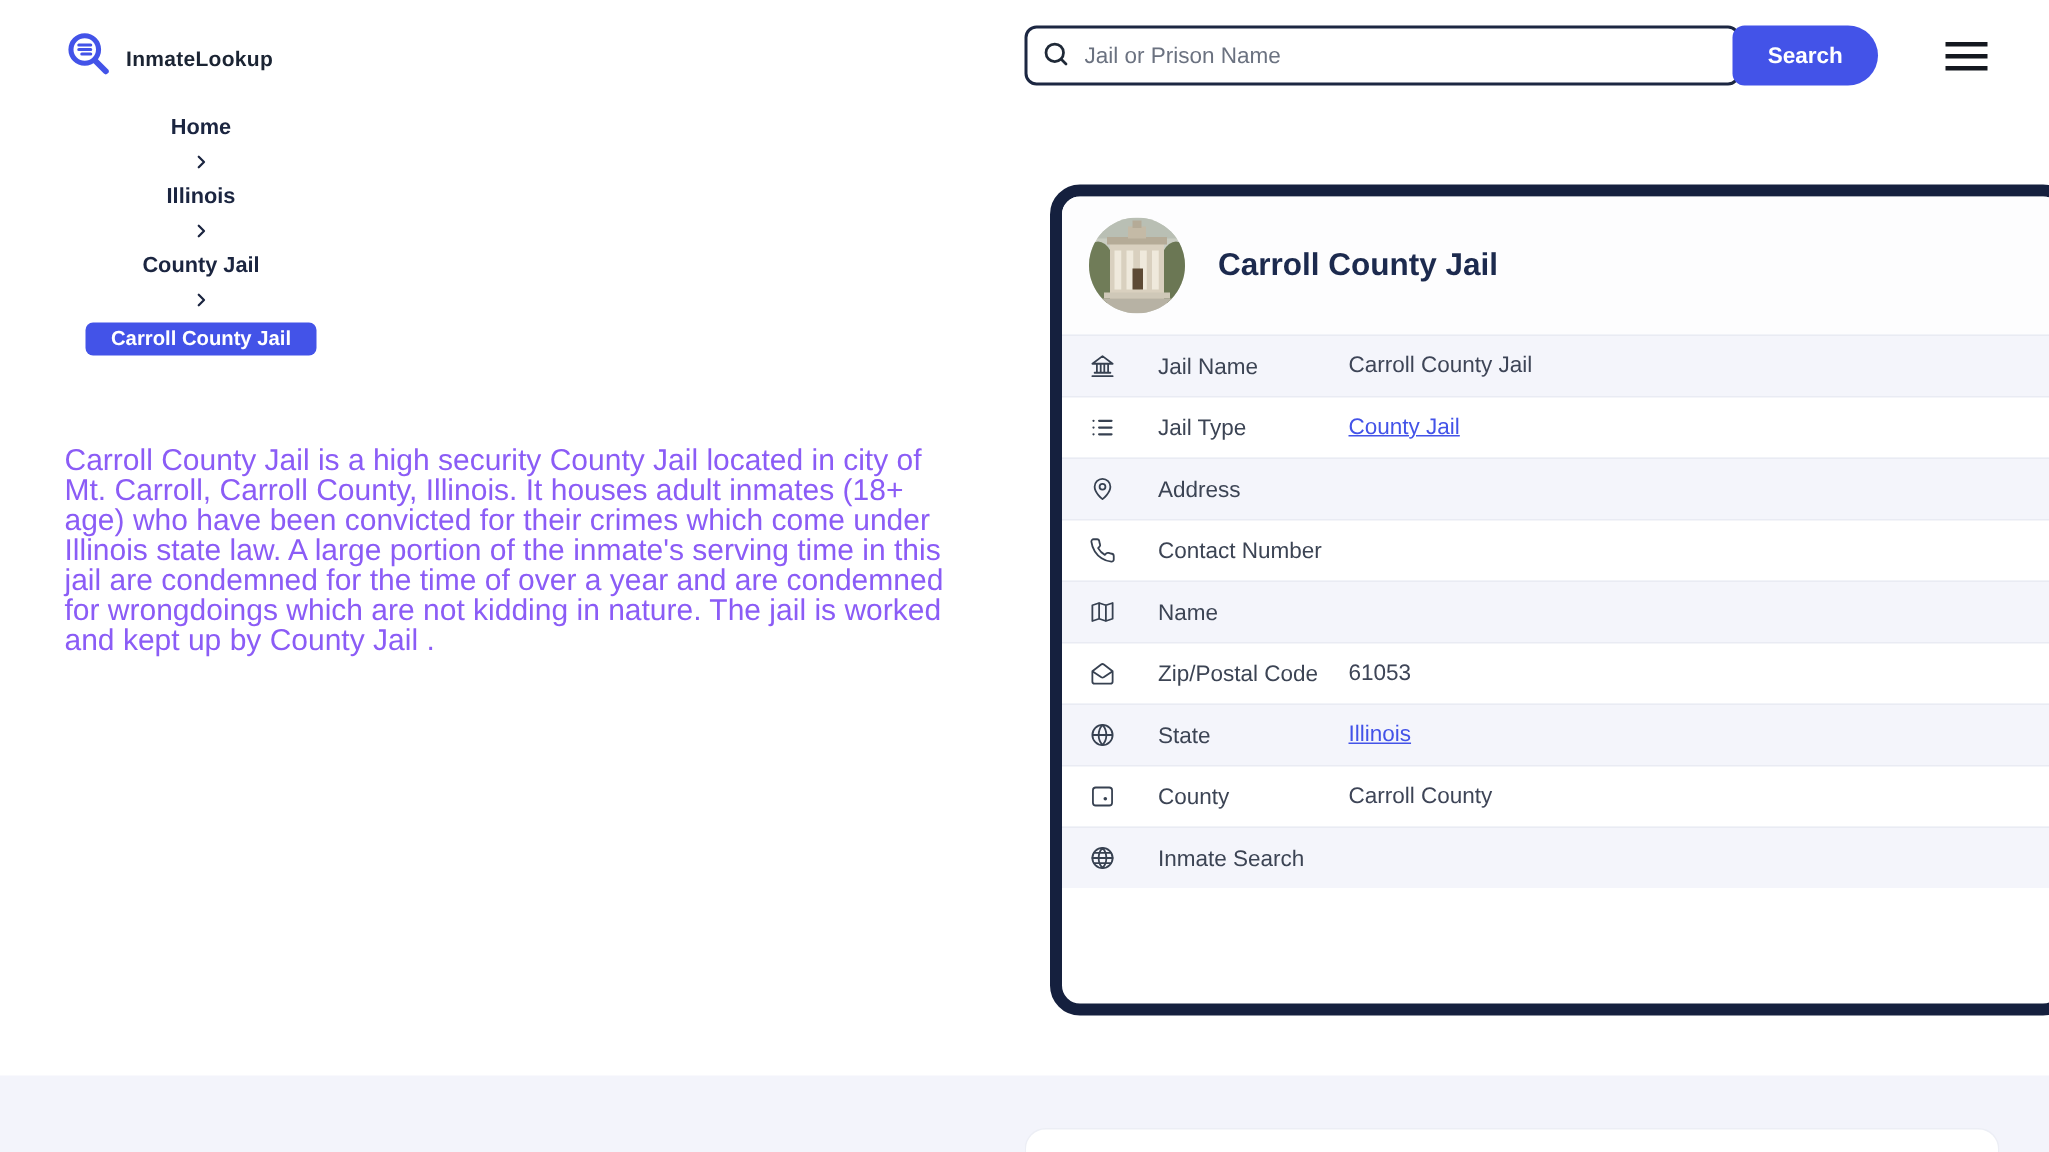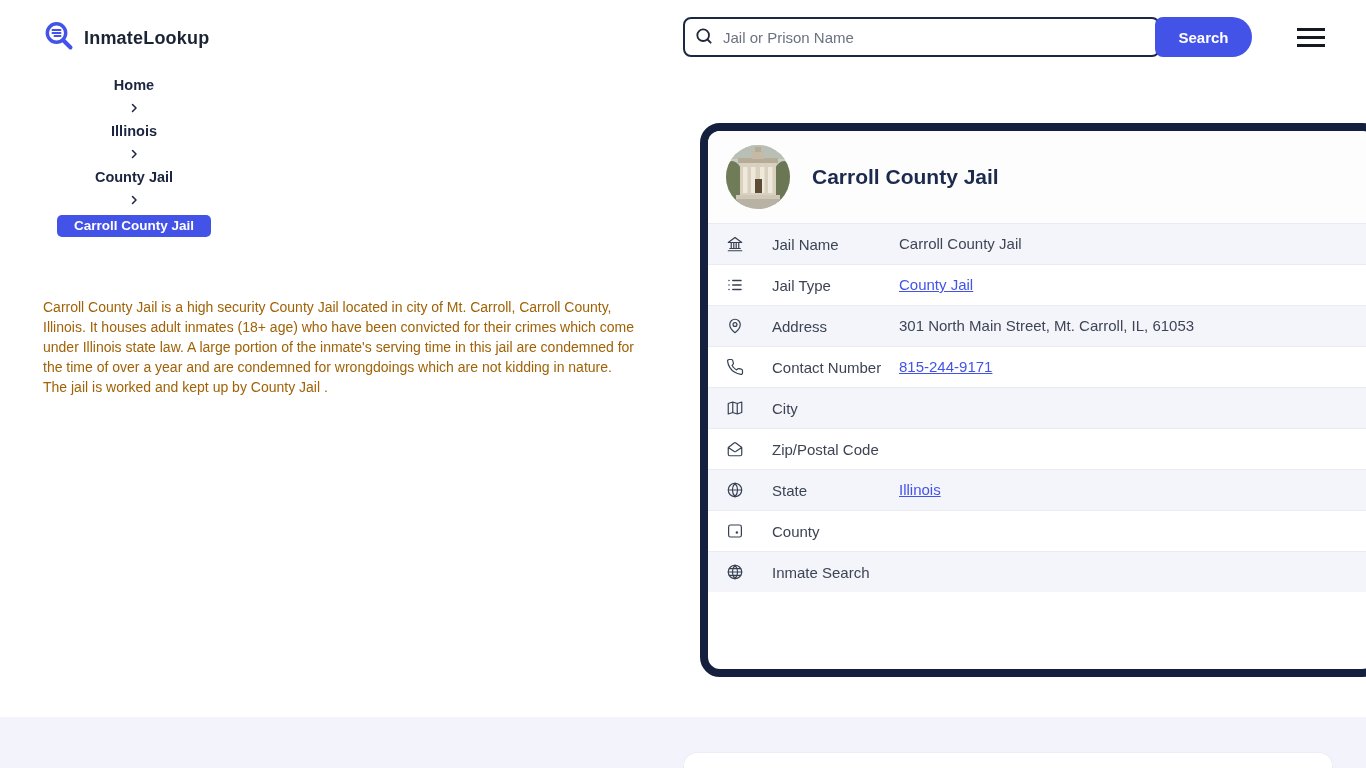--- a/index.html
+++ b/index.html
@@ -2,21 +2,21 @@
 <html><head>
 <meta charset="utf-8">
 <style>
   * { margin:0; padding:0; box-sizing:border-box; }
   html,body { width:1366px; height:768px; overflow:hidden; background:#ffffff;
     font-family:"Liberation Sans", sans-serif; }
   .abs { position:absolute; }
 
   
   .logo { left:43px; top:20px; display:flex; align-items:center; gap:9px; cursor:pointer; }
-  .logo-text { font-size:18px; font-weight:700; color:#1b2433; letter-spacing:.2px; }
+  .logo-text { font-size:14px; font-weight:700; color:#1b2433; letter-spacing:.2px; }
 
   .search-wrap { left:683px; top:17px; width:569px; height:40px; }
   .search-input { width:477px; height:40px; border:2px solid #1c2742; border-radius:8px;
     padding:0 14px 0 38px; font-size:15px; color:#374151; outline:none;
     font-family:"Liberation Sans", sans-serif; }
   .search-input::placeholder { color:#6b7280; }
   .search-glass { position:absolute; left:11px; top:9px; }
   .search-btn { position:absolute; right:0; top:0; width:97px; height:40px; border:none;
     background:#4353e8; color:#fff; font-size:15px; font-weight:700;
     border-radius:8px 20px 20px 8px; cursor:pointer; font-family:"Liberation Sans", sans-serif;text-align:center; }
@@ -29,21 +29,21 @@
   .breadcrumb { left:57px; top:77px; display:flex; align-items:center; gap:9px;
     font-size:14.5px; font-weight:600; color:#1b2540;flex-direction:column; }
   .crumb { cursor:pointer; }
   .crumb-chev { display:flex; align-items:center; }
   .crumb-badge { background:#4353e8; color:#fff; font-size:13.5px; font-weight:600;
     padding:3px 17px 4px; border-radius:5px; }
 
   
   .article { left:43px; top:277px; width:600px; }
   .article h1 { font-size:23px; line-height:32px; font-weight:700; color:#1d2b4f; width:562px; }
-  .article p { margin-top:20px; font-size:14px; line-height:20px; color:#a16207; width:594px; }
+  .article p { margin-top:20px; font-size:20px; line-height:20px; color:#8b5cf6; width:594px; }
 
   
   .card { left:700px; top:123px; width:682px; height:554px; background:#fff;
     border:8px solid #15203e; border-radius:20px; overflow:hidden; }
   .card-header { height:92px; display:flex; align-items:center; padding-left:18px; background:#fdfdfe; }
   .avatar { width:64px; height:64px; border-radius:50%; overflow:hidden; flex:0 0 64px; }
   .card-title { margin-left:22px; font-size:21px; font-weight:700; color:#1c2a4e; }
 
   .info-row { display:flex; align-items:center; min-height:41px; padding:4px 14px 4px 18px;
     border-top:1px solid #e9ebf3; font-size:15px; color:#3e4557; }
@@ -161,49 +161,48 @@
   </div>
 
   <div class="info-row alt">
     <span class="row-icon">
           <svg viewBox="0 0 24 24" fill="none" stroke="currentColor" stroke-width="1.6" stroke-linecap="round" stroke-linejoin="round">
             <path d="M12 21s-7-5.4-7-11a7 7 0 0 1 14 0c0 5.6-7 11-7 11z"></path>
             <circle cx="12" cy="10" r="2.6"></circle>
           </svg>
         </span>
     <span class="row-label">Address</span>
-    <span class="row-value">301 North Main Street, Mt. Carroll, IL, 61053</span>
   </div>
 
   <div class="info-row">
     <span class="row-icon">
           <svg viewBox="0 0 24 24" fill="none" stroke="currentColor" stroke-width="1.6" stroke-linecap="round" stroke-linejoin="round">
             <path d="M22 16.9v3a2 2 0 0 1-2.2 2 19.8 19.8 0 0 1-8.6-3.1 19.5 19.5 0 0 1-6-6A19.8 19.8 0 0 1 2.1 4.2 2 2 0 0 1 4.1 2h3a2 2 0 0 1 2 1.7c.13.96.36 1.9.7 2.8a2 2 0 0 1-.45 2.1L8.1 9.9a16 16 0 0 0 6 6l1.27-1.27a2 2 0 0 1 2.1-.45c.9.34 1.85.57 2.8.7a2 2 0 0 1 1.73 2.02z"></path>
           </svg>
         </span>
     <span class="row-label">Contact Number</span>
-    <span class="row-value"><a href="#">815-244-9171</a></span>
   </div>
 
   <div class="info-row alt">
     <span class="row-icon">
           <svg viewBox="0 0 24 24" fill="none" stroke="currentColor" stroke-width="1.6" stroke-linecap="round" stroke-linejoin="round">
             <path d="M9 4 3 6v14l6-2 6 2 6-2V4l-6 2-6-2zM9 4v14M15 6v14"></path>
           </svg>
         </span>
-    <span class="row-label">City</span>
+    <span class="row-label">Name</span>
   </div>
 
   <div class="info-row">
     <span class="row-icon">
           <svg viewBox="0 0 24 24" fill="none" stroke="currentColor" stroke-width="1.6" stroke-linecap="round" stroke-linejoin="round">
             <path d="M21 10v9a2 2 0 0 1-2 2H5a2 2 0 0 1-2-2v-9M3 10l7.8-6a2 2 0 0 1 2.4 0L21 10M3 10l8 5.4a2 2 0 0 0 2 0L21 10"></path>
           </svg>
         </span>
     <span class="row-label">Zip/Postal Code</span>
+    <span class="row-value">61053</span>
   </div>
 
   <div class="info-row alt">
     <span class="row-icon">
           <svg viewBox="0 0 24 24" fill="none" stroke="currentColor" stroke-width="1.6" stroke-linecap="round" stroke-linejoin="round">
             <circle cx="12" cy="12" r="9"></circle>
             <path d="M3.5 12h17M12 3a13.5 13.5 0 0 1 0 18M12 3a13.5 13.5 0 0 0 0 18"></path>
           </svg>
         </span>
     <span class="row-label">State</span>
@@ -211,20 +210,21 @@
   </div>
 
   <div class="info-row">
     <span class="row-icon">
           <svg viewBox="0 0 24 24" fill="none" stroke="currentColor" stroke-width="1.6" stroke-linecap="round" stroke-linejoin="round">
             <path d="M6 4h12a2.5 2.5 0 0 1 2.5 2.5v11A2.5 2.5 0 0 1 18 20H6a2.5 2.5 0 0 1-2.5-2.5v-11A2.5 2.5 0 0 1 6 4z"></path>
             <circle cx="14.5" cy="14" r="1.6" fill="currentColor" stroke="none"></circle>
           </svg>
         </span>
     <span class="row-label">County</span>
+    <span class="row-value">Carroll County</span>
   </div>
 
   <div class="info-row alt">
     <span class="row-icon">
           <svg viewBox="0 0 24 24" fill="none" stroke="currentColor" stroke-width="1.6" stroke-linecap="round" stroke-linejoin="round">
             <circle cx="12" cy="12" r="9"></circle>
             <path d="M3 12h18M12 3a13.5 13.5 0 0 1 0 18M12 3a13.5 13.5 0 0 0 0 18M4.5 7.5h15M4.5 16.5h15"></path>
           </svg>
         </span>
     <span class="row-label">Inmate Search</span>

